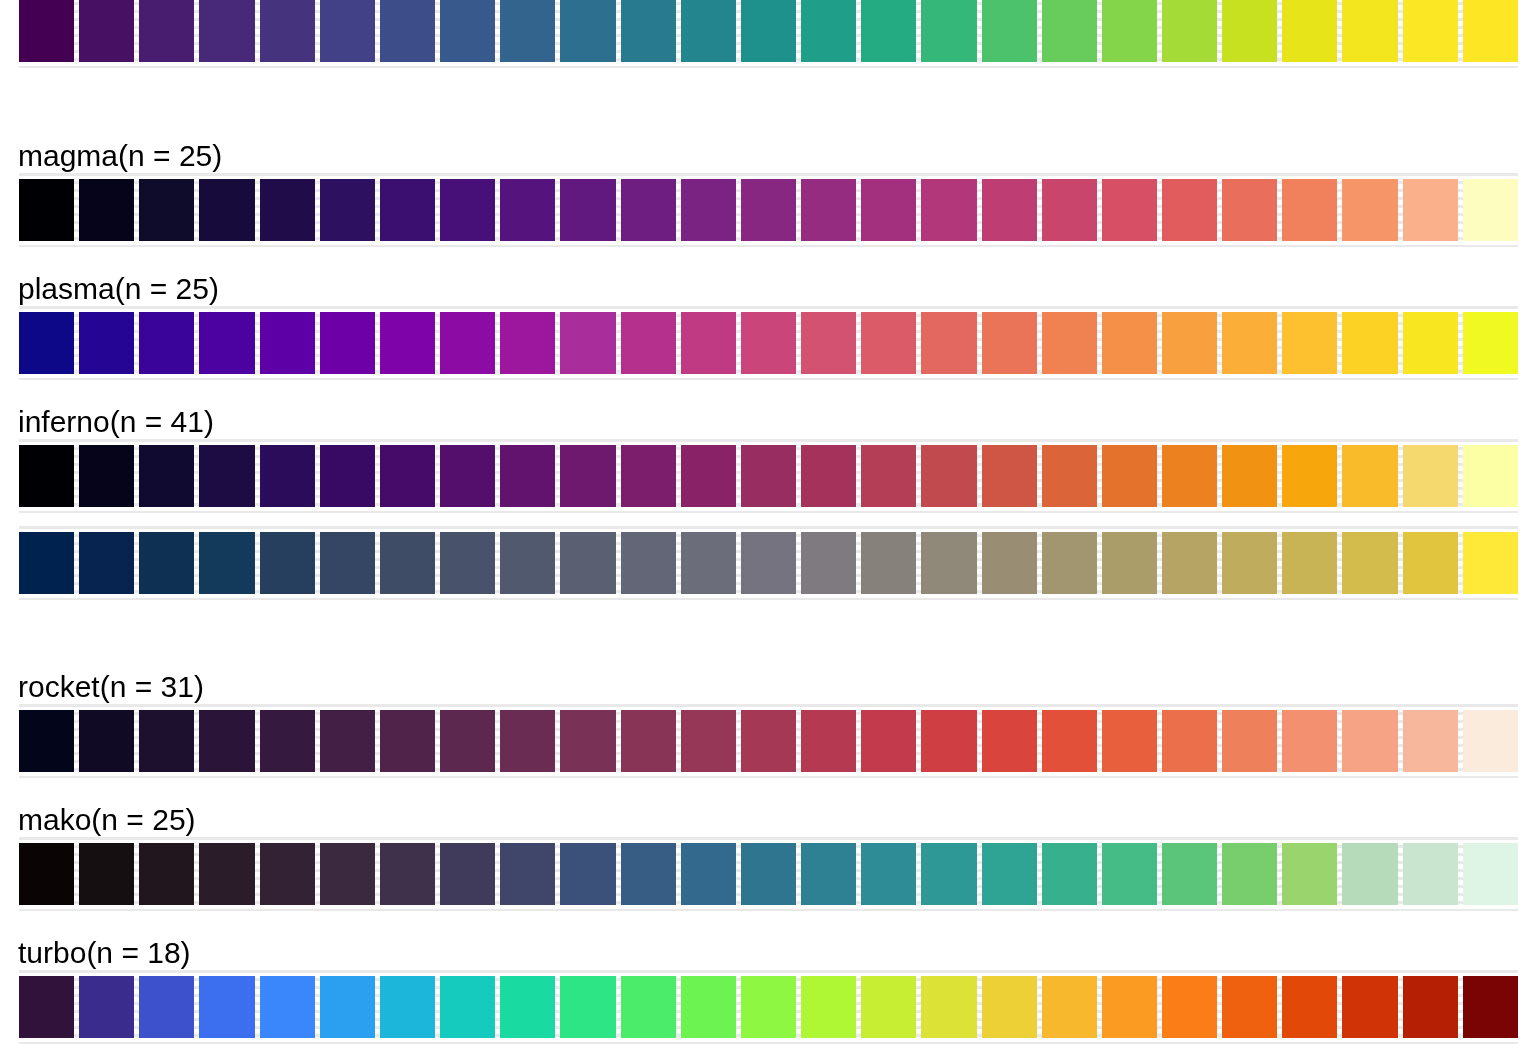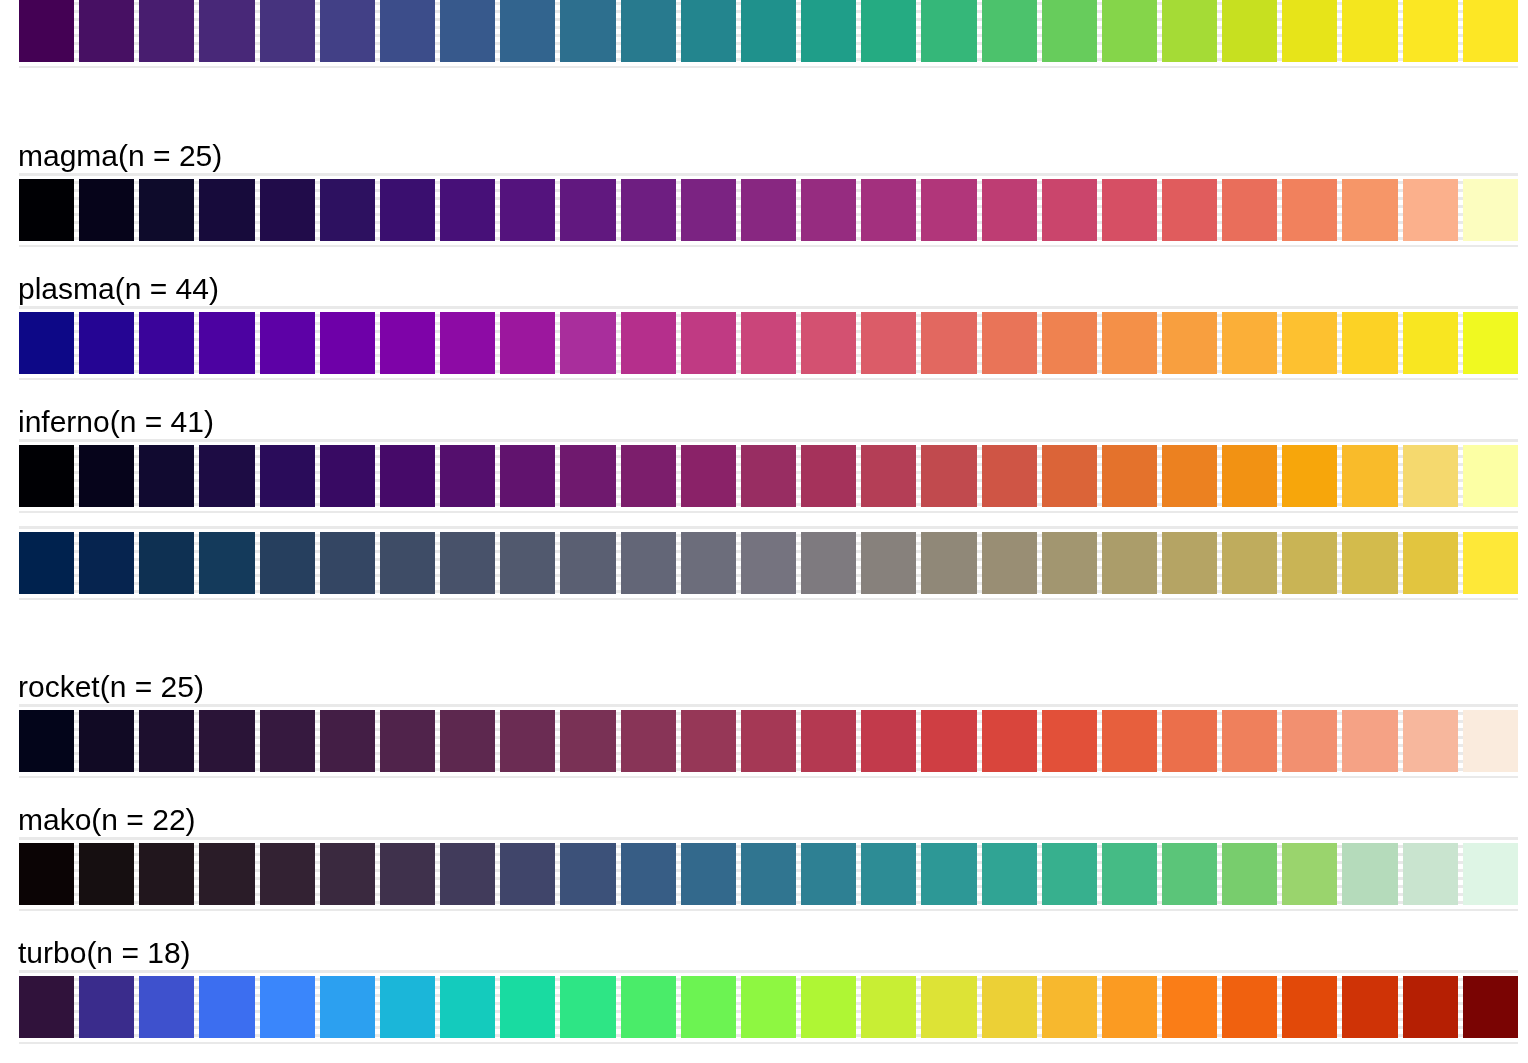--- a/index.html
+++ b/index.html
@@ -146,21 +146,21 @@
           <div class="swatch" style="background-color: rgb(224, 92, 93);"></div>
           <div class="swatch" style="background-color: rgb(233, 110, 91);"></div>
           <div class="swatch" style="background-color: rgb(241, 129, 93);"></div>
           <div class="swatch" style="background-color: rgb(246, 150, 104);"></div>
           <div class="swatch" style="background-color: rgb(251, 176, 140);"></div>
           <div class="swatch" style="background-color: rgb(252, 253, 191);"></div>
         </div>
       </div>
     </div>
     <div class="palette-row">
-      <div class="palette-title">plasma(n = 44)</div>
+      <div class="palette-title">plasma(n = 25)</div>
       <div class="swatch-strip-wrap">
         <div class="strip-hatch"></div>
         <div class="swatch-strip">
           <div class="swatch" style="background-color: rgb(13, 8, 135);"></div>
           <div class="swatch" style="background-color: rgb(37, 5, 147);"></div>
           <div class="swatch" style="background-color: rgb(58, 4, 154);"></div>
           <div class="swatch" style="background-color: rgb(76, 2, 161);"></div>
           <div class="swatch" style="background-color: rgb(93, 1, 166);"></div>
           <div class="swatch" style="background-color: rgb(110, 0, 168);"></div>
           <div class="swatch" style="background-color: rgb(126, 3, 168);"></div>
@@ -244,21 +244,21 @@
           <div class="swatch" style="background-color: rgb(181, 164, 100);"></div>
           <div class="swatch" style="background-color: rgb(191, 172, 93);"></div>
           <div class="swatch" style="background-color: rgb(201, 180, 85);"></div>
           <div class="swatch" style="background-color: rgb(211, 187, 76);"></div>
           <div class="swatch" style="background-color: rgb(226, 197, 63);"></div>
           <div class="swatch" style="background-color: rgb(254, 232, 56);"></div>
         </div>
       </div>
     </div>
     <div class="palette-row">
-      <div class="palette-title">rocket(n = 25)</div>
+      <div class="palette-title">rocket(n = 31)</div>
       <div class="swatch-strip-wrap">
         <div class="strip-hatch"></div>
         <div class="swatch-strip">
           <div class="swatch" style="background-color: rgb(3, 5, 26);"></div>
           <div class="swatch" style="background-color: rgb(17, 10, 36);"></div>
           <div class="swatch" style="background-color: rgb(29, 15, 46);"></div>
           <div class="swatch" style="background-color: rgb(42, 20, 55);"></div>
           <div class="swatch" style="background-color: rgb(54, 25, 63);"></div>
           <div class="swatch" style="background-color: rgb(67, 30, 69);"></div>
           <div class="swatch" style="background-color: rgb(80, 35, 75);"></div>
@@ -277,21 +277,21 @@
           <div class="swatch" style="background-color: rgb(235, 111, 75);"></div>
           <div class="swatch" style="background-color: rgb(239, 128, 92);"></div>
           <div class="swatch" style="background-color: rgb(242, 144, 112);"></div>
           <div class="swatch" style="background-color: rgb(245, 162, 133);"></div>
           <div class="swatch" style="background-color: rgb(247, 183, 157);"></div>
           <div class="swatch" style="background-color: rgb(250, 235, 221);"></div>
         </div>
       </div>
     </div>
     <div class="palette-row">
-      <div class="palette-title">mako(n = 22)</div>
+      <div class="palette-title">mako(n = 25)</div>
       <div class="swatch-strip-wrap">
         <div class="strip-hatch"></div>
         <div class="swatch-strip">
           <div class="swatch" style="background-color: rgb(11, 4, 5);"></div>
           <div class="swatch" style="background-color: rgb(22, 15, 17);"></div>
           <div class="swatch" style="background-color: rgb(33, 22, 29);"></div>
           <div class="swatch" style="background-color: rgb(42, 28, 40);"></div>
           <div class="swatch" style="background-color: rgb(51, 34, 51);"></div>
           <div class="swatch" style="background-color: rgb(58, 41, 63);"></div>
           <div class="swatch" style="background-color: rgb(63, 49, 76);"></div>

